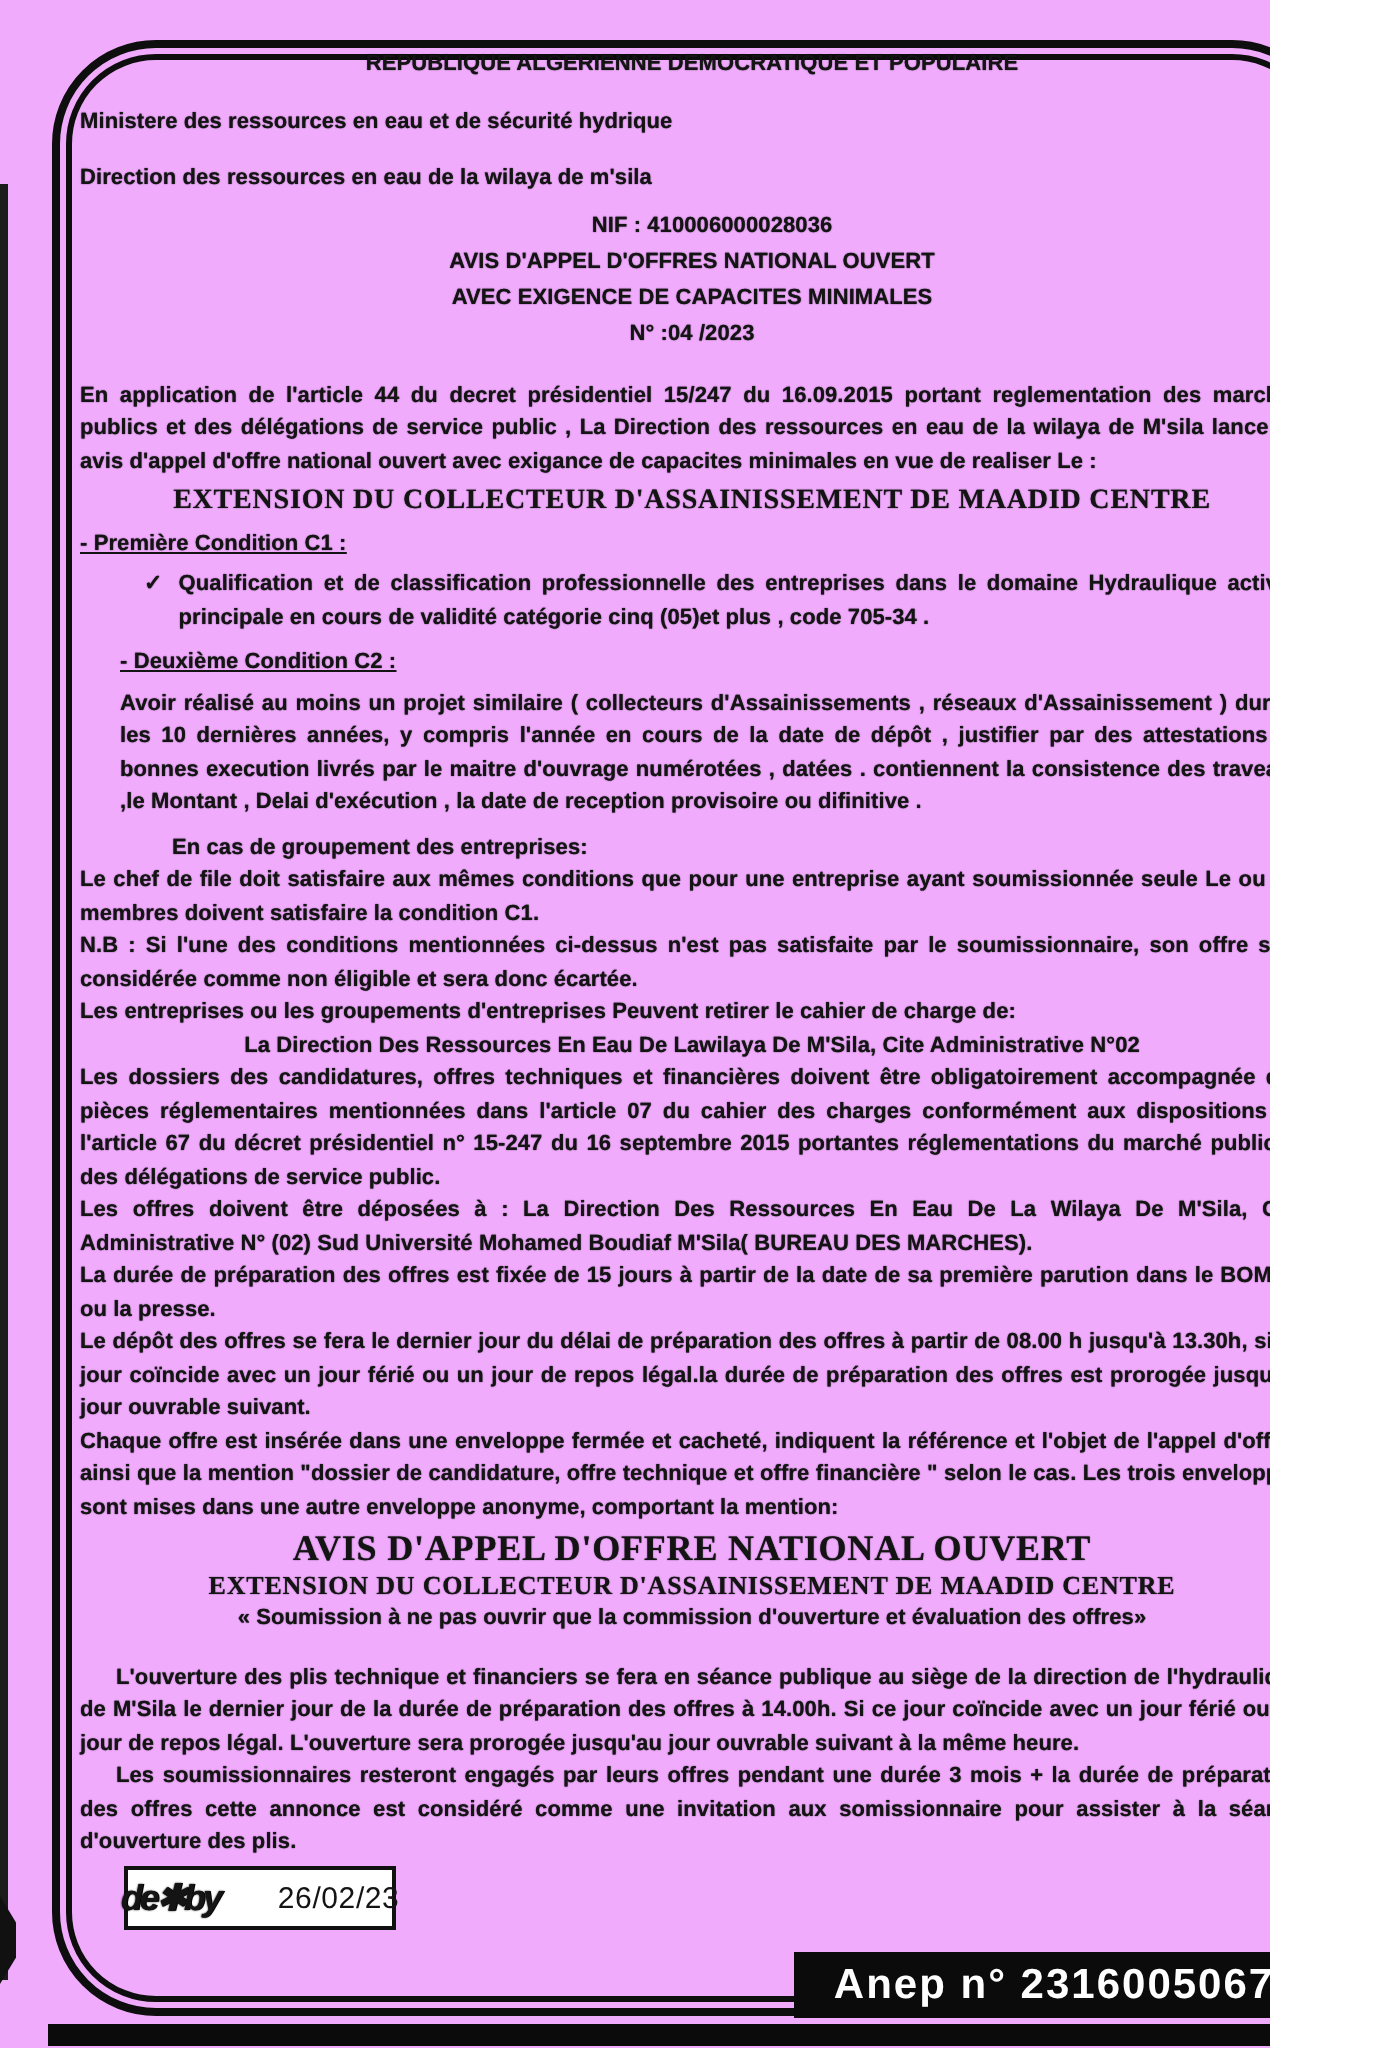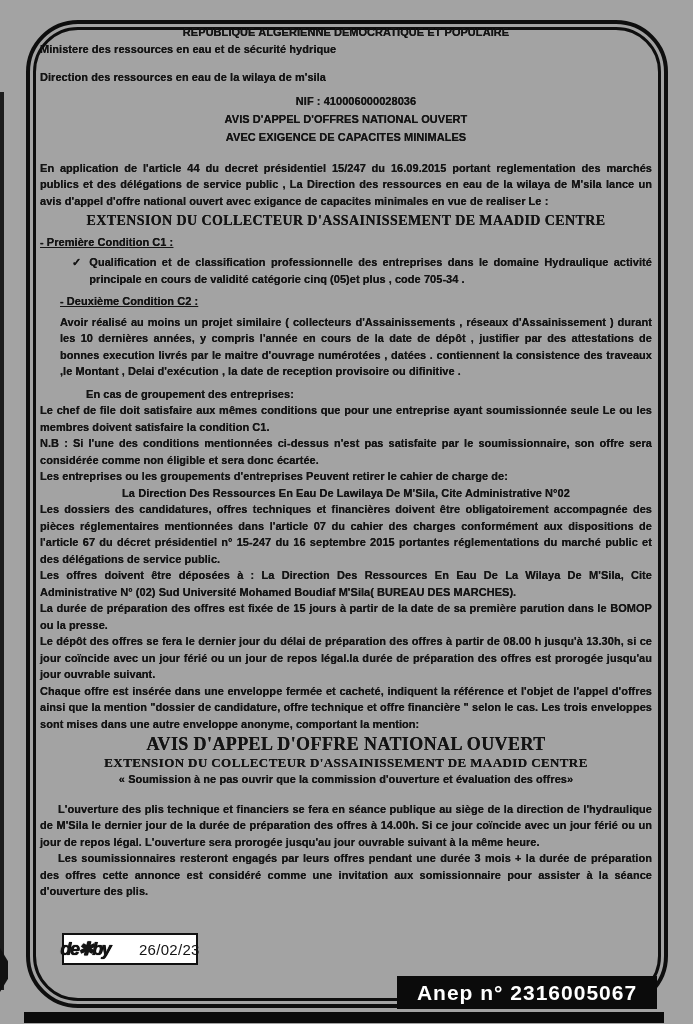--- a/index.html
+++ b/index.html
@@ -2,22 +2,22 @@
 <html><head>
 <meta charset="utf-8">
 <style>
   html,body { margin:0; padding:0; }
   body {
     width:693px; height:1024px;
     background:#ffffff;
     font-family:"Liberation Sans", sans-serif;
   }
   .page {
-    position:relative; width:693px; height:1024px;
-    background:#a3a3a3; overflow:hidden; color:#141414;
+    position:relative; width:635px; height:1024px;
+    background:#f0abfc; overflow:hidden; color:#141414;
   }
   
   .frame {
     position:absolute; left:26px; top:20px; width:634px; height:980px;
     border:4px solid #0e0e0e; border-radius:52px;
   }
   .frame-inner {
     position:absolute; inset:3px;
     border:3px solid #0e0e0e; border-radius:45px;
   }
@@ -33,21 +33,21 @@
     text-shadow:0 0 0.6px rgba(0,0,0,0.85);
   }
   .center { text-align:center; }
   .just   { text-align:justify; }
   .hdr    { line-height:18px; }
   .serif-title {
     font-family:"Liberation Serif", serif;
     font-size:14px; font-weight:bold; letter-spacing:0.4px;
   }
   .u { text-decoration:underline; }
-  .mt4{margin-top:4px;} .mt6{margin-top:6px;margin-left:20px;} .mt10{margin-top:0;}
+  .mt4{margin-top:4px;} .mt6{margin-top:6px;margin-left:20px;} .mt10{margin-top:12px;}
   .mt12{margin-top:12px;} .mt14{margin-top:14px;}
   .ind1 { padding-left:20px; }   
   .ind2 { padding-left:26px; }   
   .firstline { text-indent:18px; }
   .check-row { display:flex; padding-left:32px; gap:8px; }
   .check-glyph { flex:0 0 auto; }
   .mention { line-height:17.5px; }
 
   
   .stamp-date {
@@ -85,20 +85,21 @@
 
   <div class="content">
 
     <div class="center">REPUBLIQUE ALGERIENNE DEMOCRATIQUE ET POPULAIRE</div>
     <div class="mt10">Ministere des ressources en eau et de sécurité hydrique</div>
     <div class="mt12">Direction des ressources en eau de la wilaya de m'sila</div>
 
     <div class="center hdr mt6">NIF : 410006000028036</div>
     <div class="center hdr">AVIS D'APPEL D'OFFRES NATIONAL OUVERT</div>
     <div class="center hdr">AVEC EXIGENCE DE CAPACITES MINIMALES</div>
+    <div class="center hdr">N° :04 /2023</div>
 
     <div class="just mt14">En application de l'article 44 du decret présidentiel 15/247 du 16.09.2015 portant reglementation des marchés publics et des délégations de service public ,  La Direction des ressources en eau de la wilaya de M'sila lance un avis d'appel d'offre national ouvert avec exigance de  capacites minimales en vue de realiser Le :</div>
     <div class="center serif-title mt4">EXTENSION DU COLLECTEUR D'ASSAINISSEMENT DE MAADID CENTRE</div>
 
 
     <div class="mt4"><span class="u">- Première Condition C1 :</span></div>
     <div class="check-row mt4">
       <span class="check-glyph">✓</span>
       <span class="just">Qualification et de classification professionnelle des entreprises dans le domaine Hydraulique activité principale en cours de validité catégorie cinq (05)et plus , code 705-34 .</span>
     </div>

